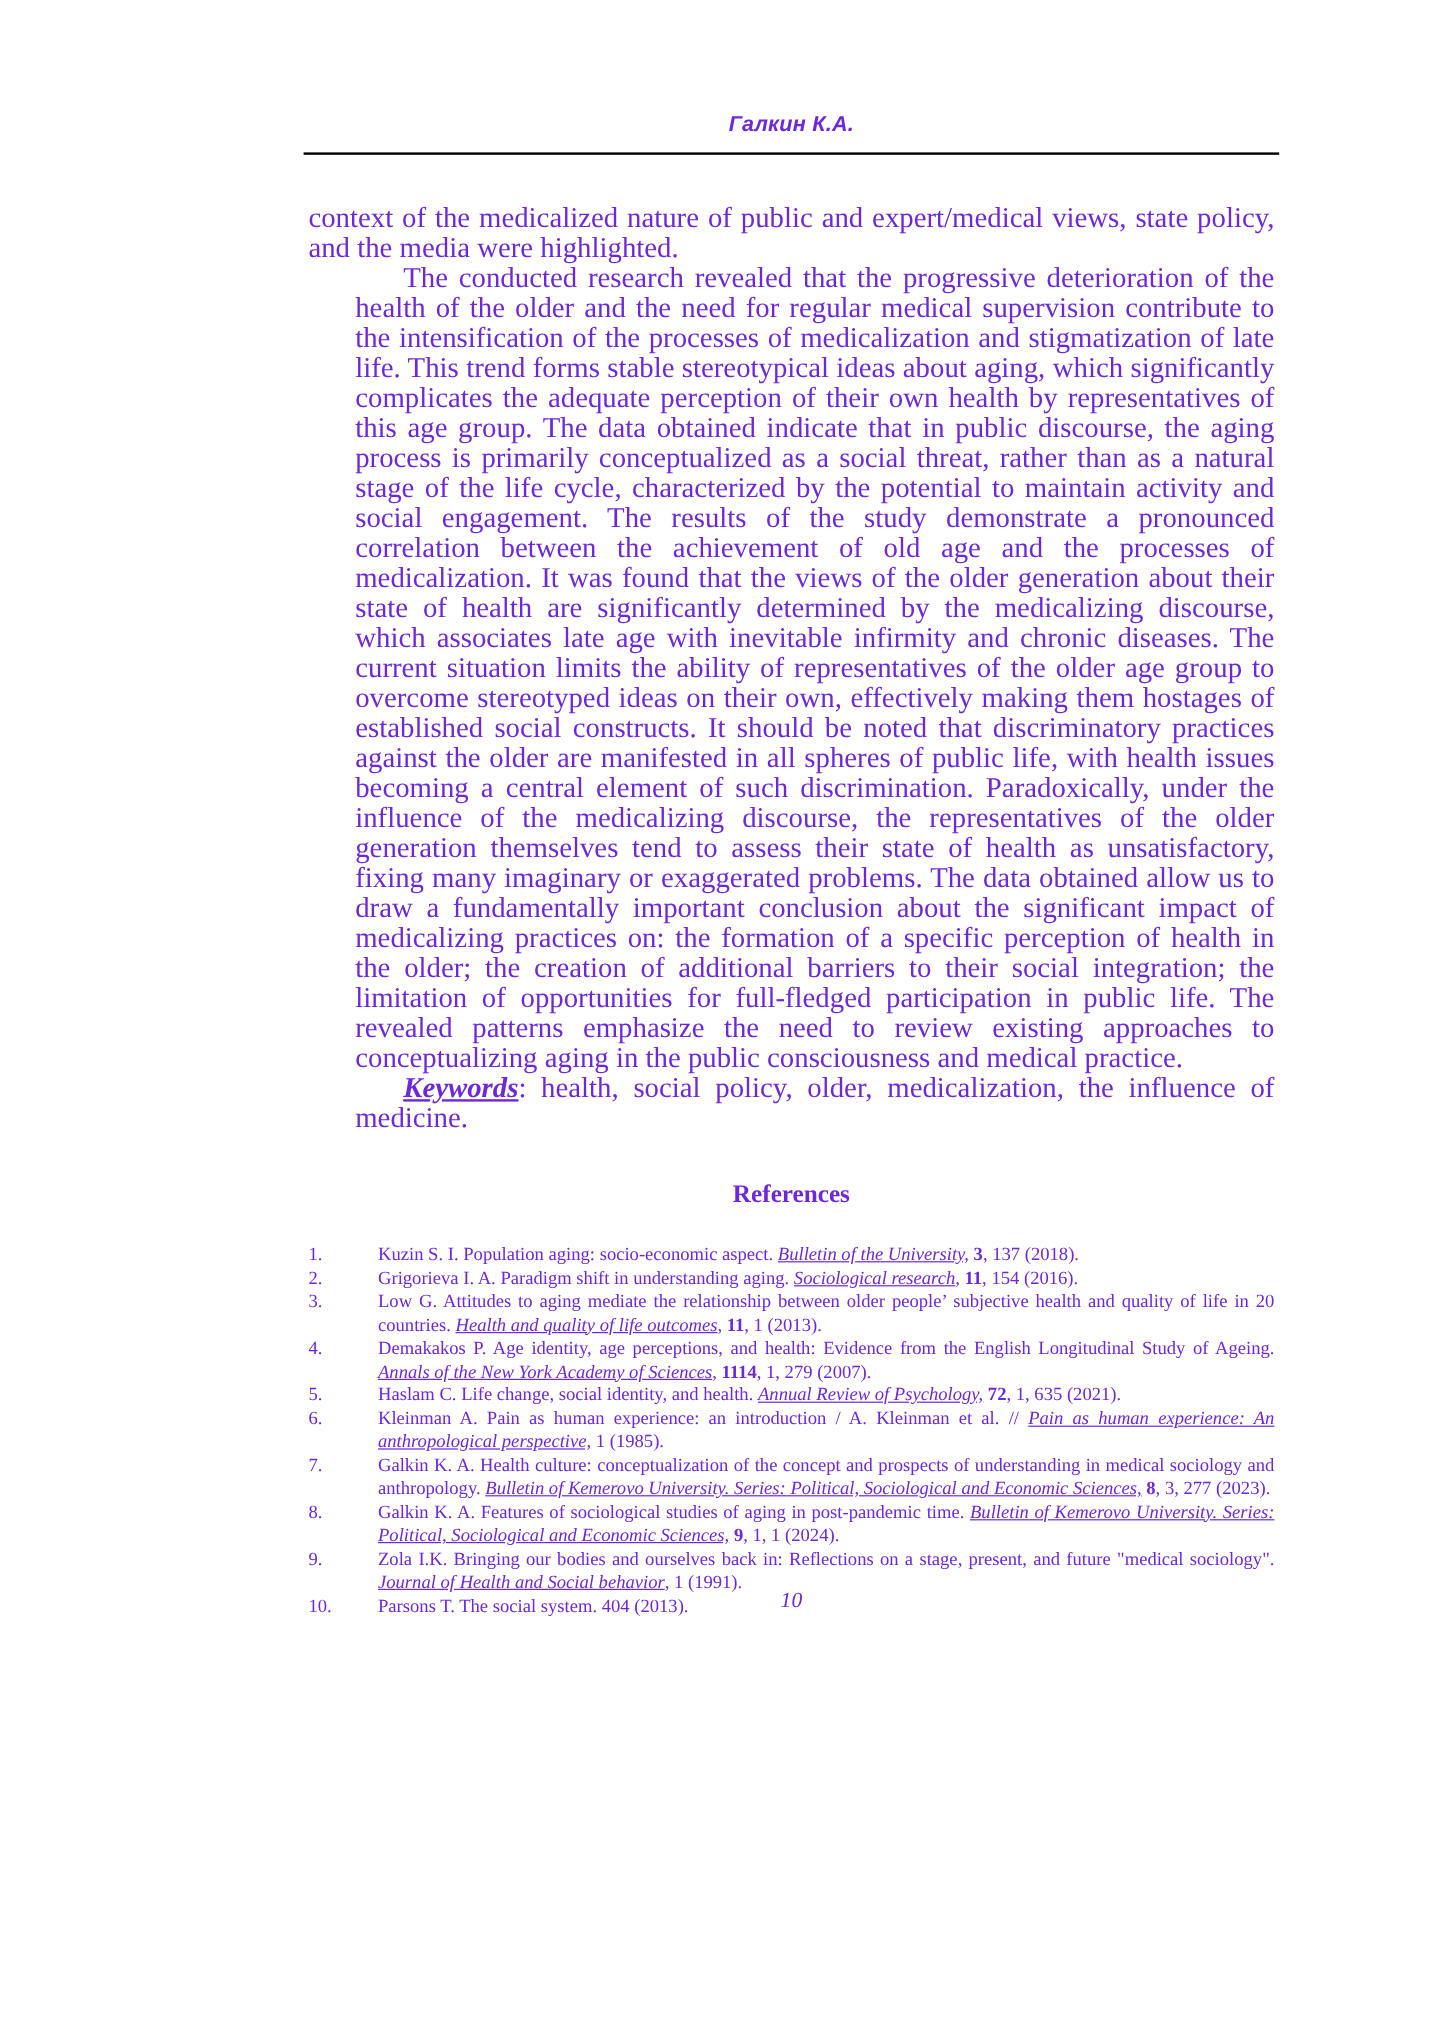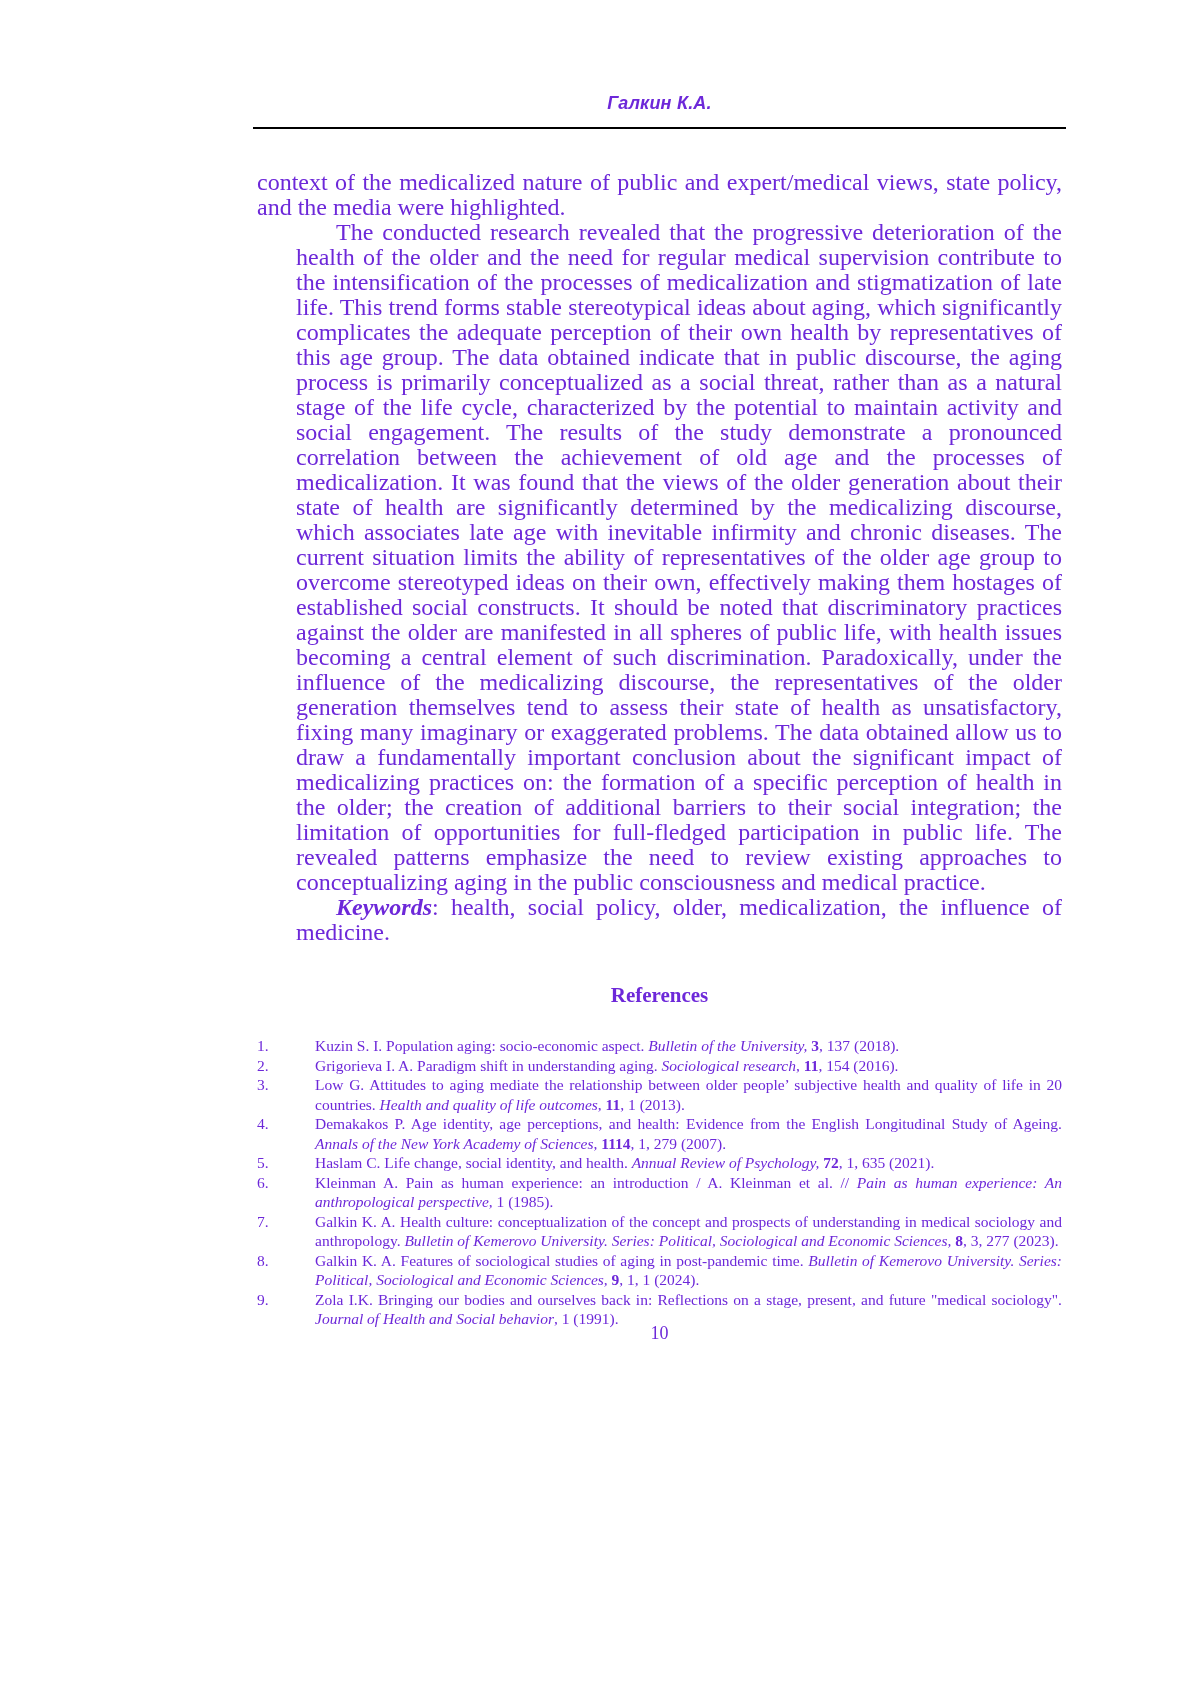--- a/index.html
+++ b/index.html
@@ -69,22 +69,23 @@
     text-align: justify;
     margin-left: 32px;
   }
   .page-number {
     position: absolute;
     top: 1323px;
     left: 257px;
     width: 805px;
     text-align: center;
     font-size: 18px;
+    font-style: italic;
   }
-  .i { font-style: italic; }
+  .i { font-style: italic; text-decoration: underline; }
   .b { font-weight: bold; }
 </style>
 </head>
 <body>
 
 <div class="page">
 
   <div class="running-head">Галкин К.А.</div>
 
   <div class="head-rule"></div>
@@ -129,19 +130,23 @@
         <span class="ref-text"><span>Galkin K. A. Health culture: conceptualization of the concept and prospects of understanding in medical sociology and anthropology. </span><span class="i">Bulletin of Kemerovo University. Series: Political, Sociological and Economic Sciences,</span><span> </span><span class="b">8</span><span>, 3, 277 (2023).</span></span>
       </li>
       <li>
         <span class="ref-num">8.</span>
         <span class="ref-text"><span>Galkin K. A. Features of sociological studies of aging in post-pandemic time. </span><span class="i">Bulletin of Kemerovo University. Series: Political, Sociological and Economic Sciences,</span><span> </span><span class="b">9</span><span>, 1, 1 (2024).</span></span>
       </li>
       <li>
         <span class="ref-num">9.</span>
         <span class="ref-text"><span>Zola I.K. Bringing our bodies and ourselves back in: Reflections on a stage, present, and future "medical sociology". </span><span class="i">Journal of Health and Social behavior</span><span>, 1 (1991).</span></span>
       </li>
+      <li>
+        <span class="ref-num">10.</span>
+        <span class="ref-text"><span>Parsons T. The social system. 404 (2013).</span></span>
+      </li>
     </ol>
 
   </div>
 
   <div class="page-number">10</div>
 
 </div>
 
 </body></html>

